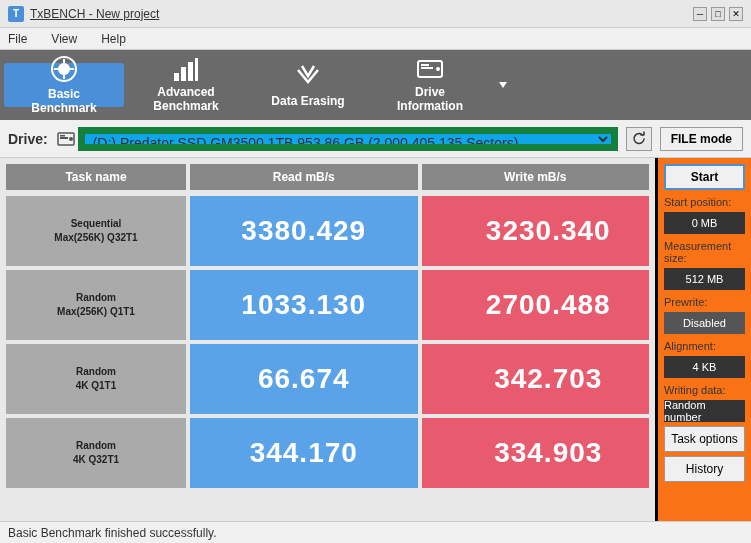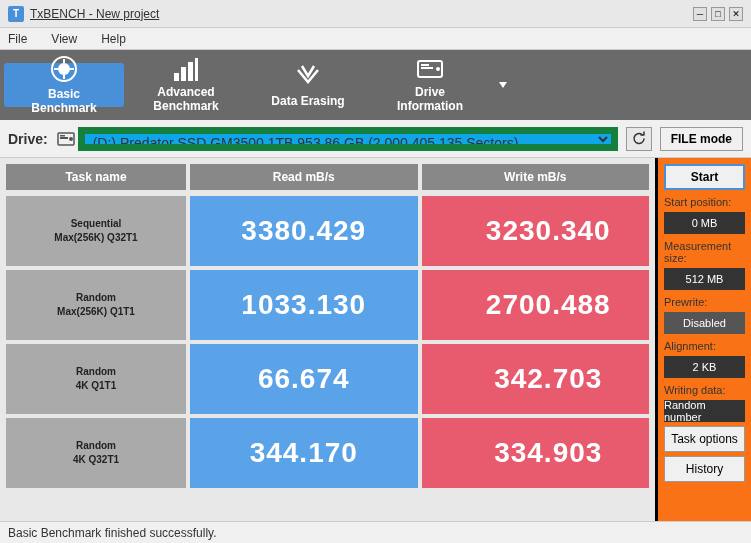--- a/index.html
+++ b/index.html
@@ -416,21 +416,21 @@
     <div class="sidebar-label">Start position:</div>
     <div class="sidebar-value">0 MB</div>
 
     <div class="sidebar-label">Measurement size:</div>
     <div class="sidebar-value">512 MB</div>
 
     <div class="sidebar-label">Prewrite:</div>
     <div class="sidebar-value disabled-val">Disabled</div>
 
     <div class="sidebar-label">Alignment:</div>
-    <div class="sidebar-value">2 KB</div>
+    <div class="sidebar-value">4 KB</div>
 
     <div class="sidebar-label">Writing data:</div>
     <div class="sidebar-value">Random number</div>
 
     <button class="sidebar-btn">Task options</button>
     <button class="sidebar-btn">History</button>
   </div>
 </div>
 
 <div class="status-bar">

